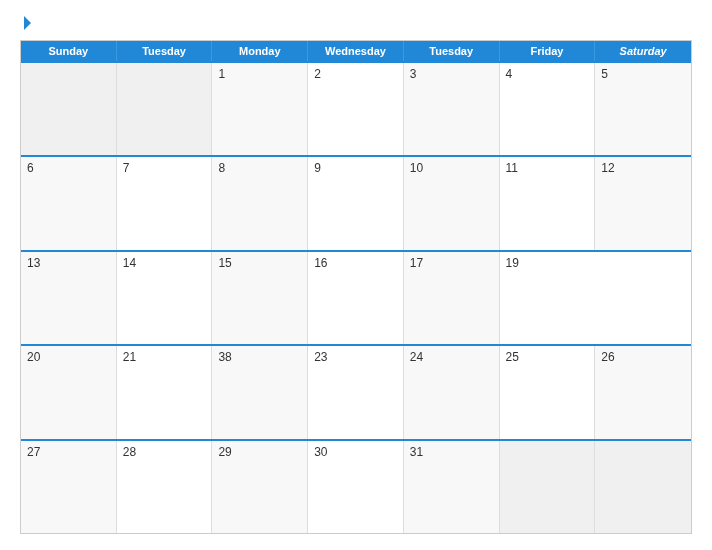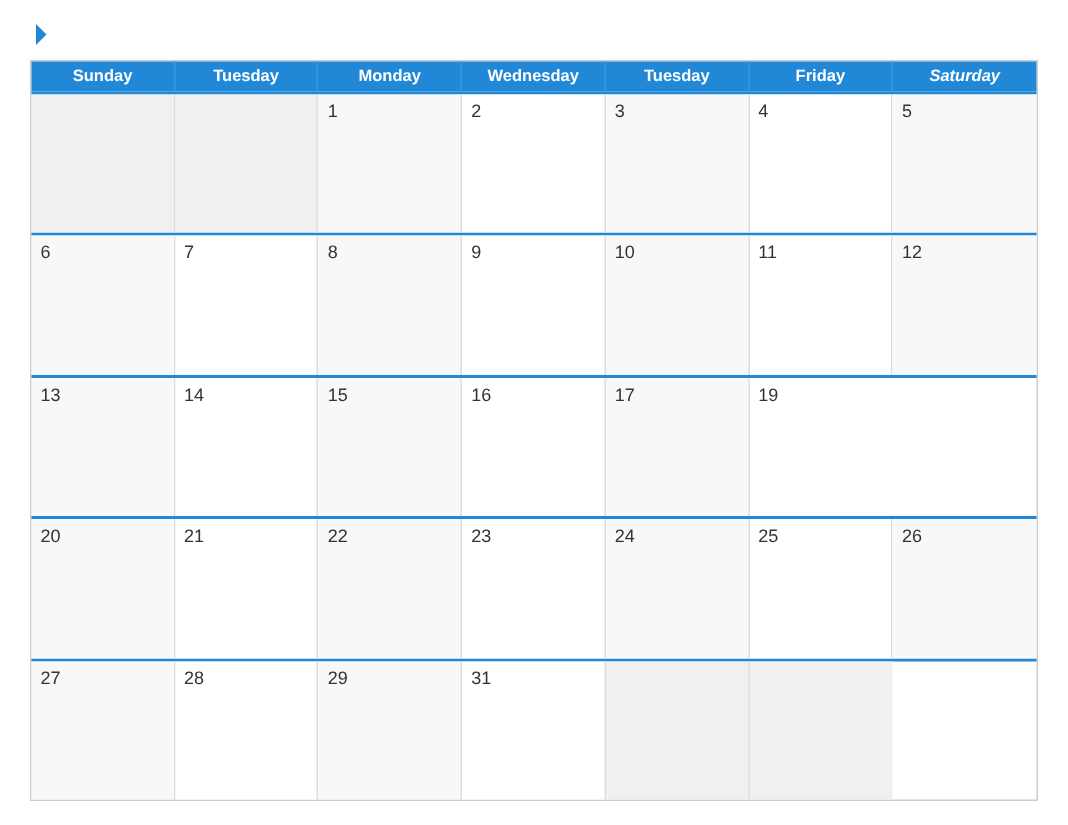--- a/index.html
+++ b/index.html
@@ -172,28 +172,29 @@
         <div class="day-cell"><span class="day-num">13</span></div>
         <div class="day-cell"><span class="day-num">14</span></div>
         <div class="day-cell"><span class="day-num">15</span></div>
         <div class="day-cell"><span class="day-num">16</span></div>
         <div class="day-cell"><span class="day-num">17</span></div>
         <div class="day-cell"><span class="day-num">19</span></div>
       </div>
       <div class="week-row">
         <div class="day-cell"><span class="day-num">20</span></div>
         <div class="day-cell"><span class="day-num">21</span></div>
-        <div class="day-cell"><span class="day-num">22</span></div>
+        <div class="day-cell"><span class="day-num">38</span></div>
         <div class="day-cell"><span class="day-num">23</span></div>
         <div class="day-cell"><span class="day-num">24</span></div>
         <div class="day-cell"><span class="day-num">25</span></div>
         <div class="day-cell"><span class="day-num">26</span></div>
       </div>
       <div class="week-row">
         <div class="day-cell"><span class="day-num">27</span></div>
         <div class="day-cell"><span class="day-num">28</span></div>
         <div class="day-cell"><span class="day-num">29</span></div>
+        <div class="day-cell"><span class="day-num">30</span></div>
         <div class="day-cell"><span class="day-num">31</span></div>
         <div class="day-cell empty"></div>
         <div class="day-cell empty"></div>
       </div>
     </div>
 </div>
 
 </body></html>

